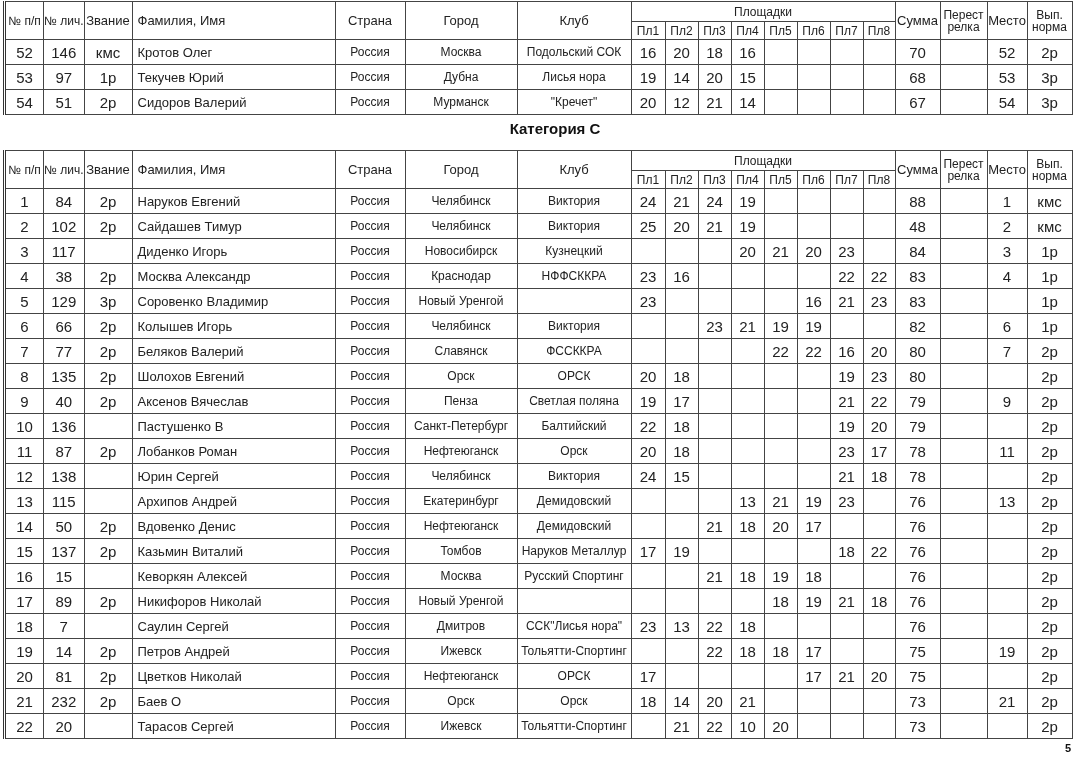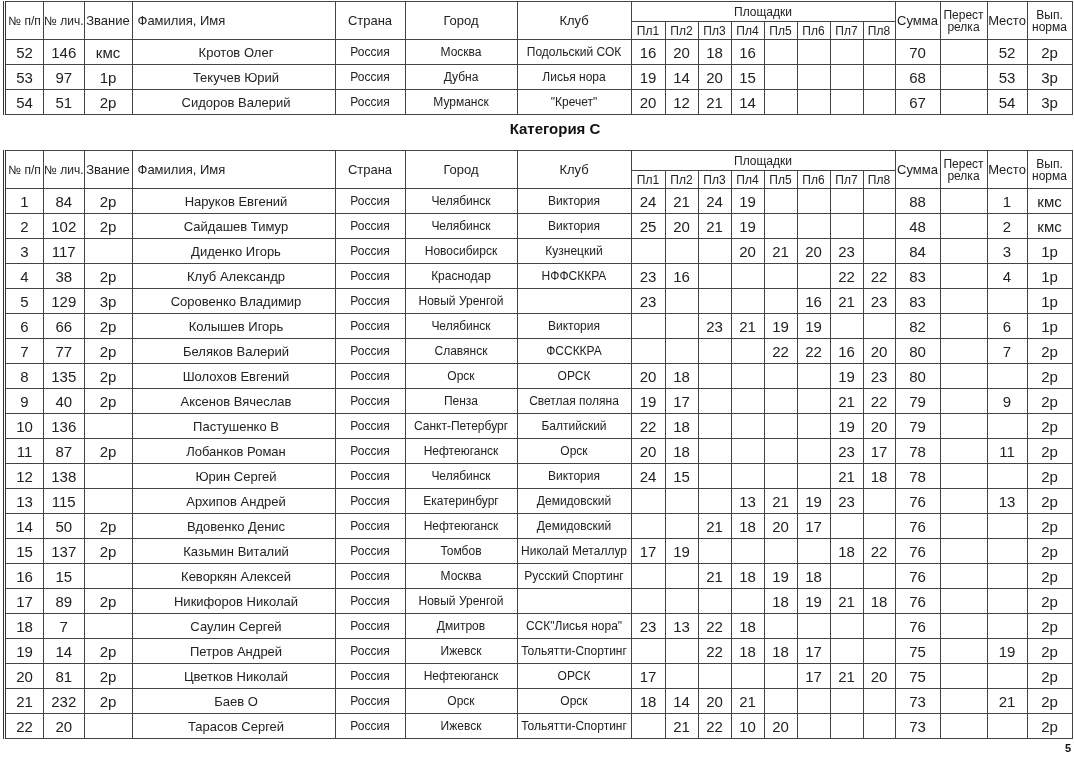--- a/index.html
+++ b/index.html
@@ -4,21 +4,21 @@
 <style>
   html, body { margin:0; padding:0; background:#fff; }
   body { width:1074px; height:758px; position:relative; overflow:hidden;
          font-family:"Liberation Sans", sans-serif; color:#111; }
   table { border-collapse:collapse; position:absolute; left:3px; table-layout:fixed;
           border-left:3px double #333; }
   td, th { border:1px solid #444; padding:0; font-weight:normal; text-align:center;
            overflow:hidden; white-space:nowrap; }
   th { font-size:12px; line-height:12px; color:#222; }
   td { font-size:14px; height:24px; color:#222; }
-  td.name { text-align:center; padding-left:5px; font-size:13px; }
+  td.name { text-align:left; padding-left:5px; font-size:13px; }
   td.city, td.club, td.country { font-size:12px; }
   td.num { font-size:15px; }
   #t1 { top:1px; }
   #t2 { top:150px; }
   .cat-title { position:absolute; top:120px; left:18px; width:1074px; text-align:center;
                font-weight:bold; font-size:15px; }
   .page-num { position:absolute; right:3px; bottom:4px; font-weight:bold; font-size:11px; }
   th.grp { height:17px; }
   th.sub { height:17px; font-size:12px; }
 </style>
@@ -251,21 +251,21 @@
         <td class="num"></td>
         <td class="num">84</td>
         <td class="num"></td>
         <td class="num">3</td>
         <td class="num">1р</td>
       </tr>
       <tr>
         <td class="num">4</td>
         <td class="num">38</td>
         <td class="num">2р</td>
-        <td class="name">Клуб Александр</td>
+        <td class="name">Москва Александр</td>
         <td class="country">Россия</td>
         <td class="city">Краснодар</td>
         <td class="club">НФФСККРА</td>
         <td class="num">23</td>
         <td class="num">16</td>
         <td class="num"></td>
         <td class="num"></td>
         <td class="num"></td>
         <td class="num"></td>
         <td class="num">22</td>
@@ -485,21 +485,21 @@
         <td class="num"></td>
         <td class="num">2р</td>
       </tr>
       <tr>
         <td class="num">15</td>
         <td class="num">137</td>
         <td class="num">2р</td>
         <td class="name">Казьмин Виталий</td>
         <td class="country">Россия</td>
         <td class="city">Томбов</td>
-        <td class="club">Николай Металлур</td>
+        <td class="club">Наруков Металлур</td>
         <td class="num">17</td>
         <td class="num">19</td>
         <td class="num"></td>
         <td class="num"></td>
         <td class="num"></td>
         <td class="num"></td>
         <td class="num">18</td>
         <td class="num">22</td>
         <td class="num">76</td>
         <td class="num"></td>

